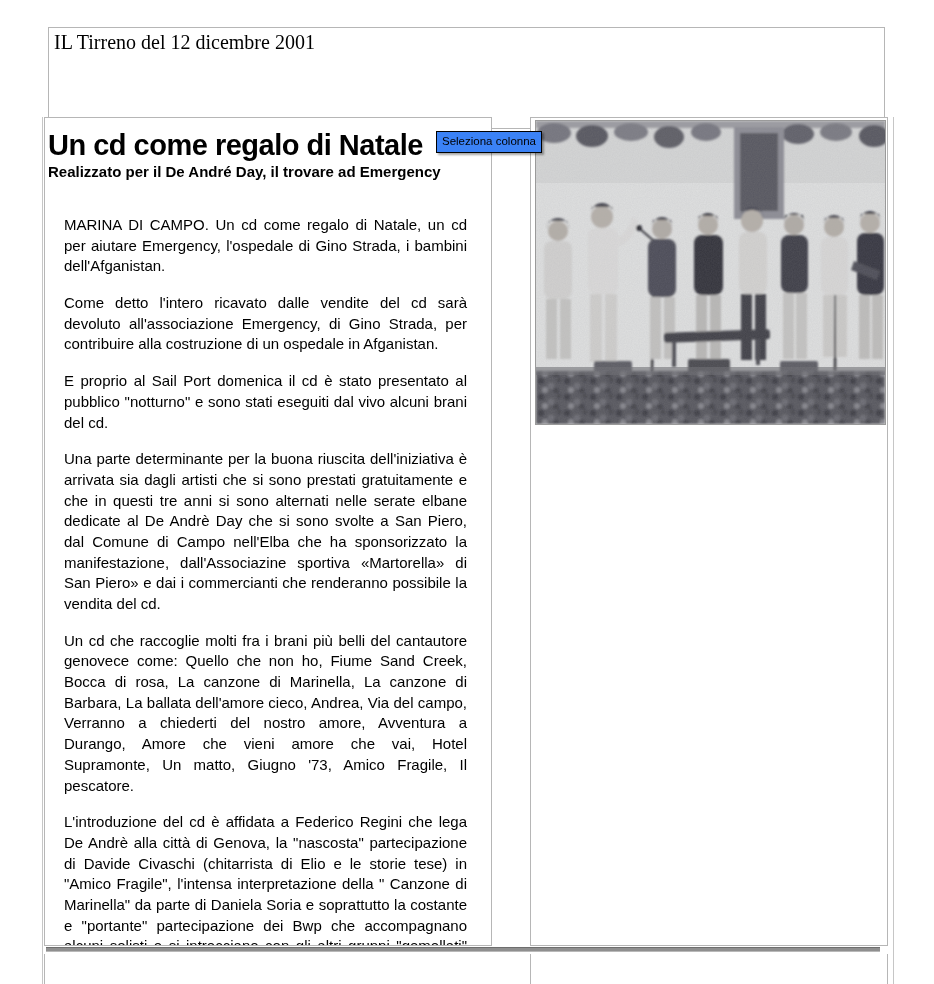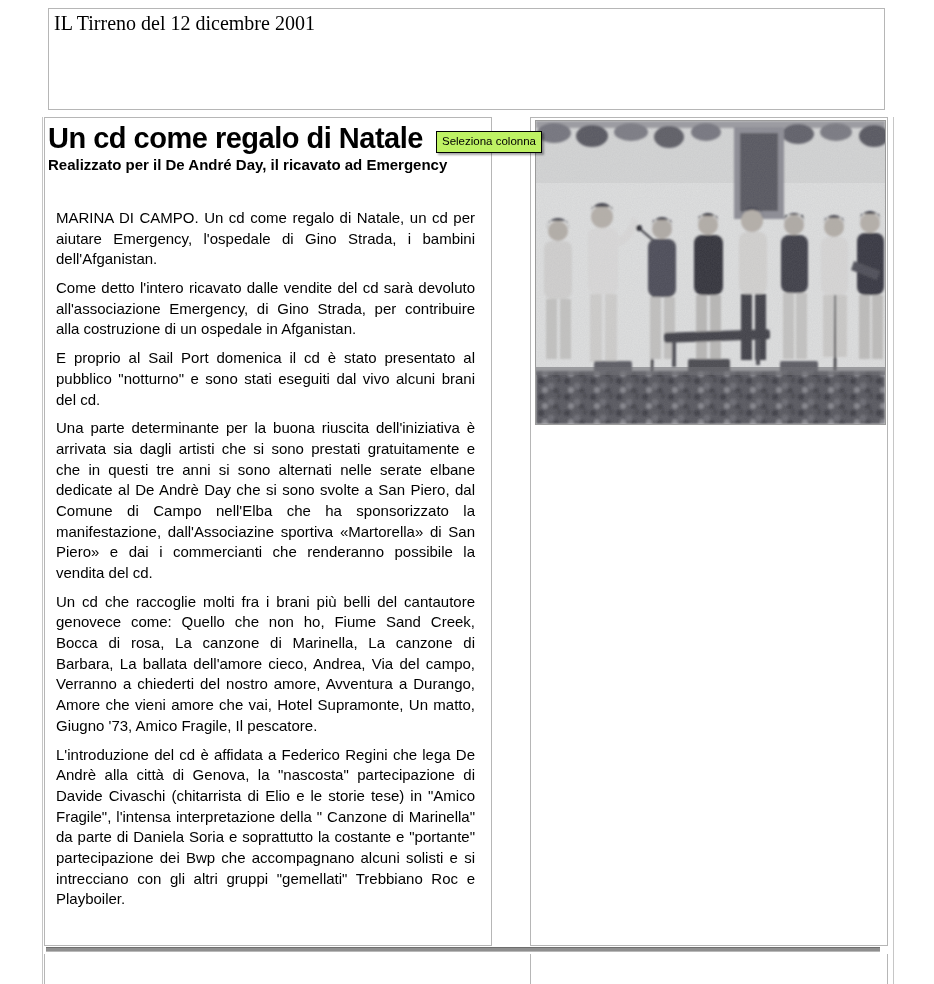--- a/index.html
+++ b/index.html
@@ -2,49 +2,49 @@
 <html><head>
 <meta charset="utf-8">
 <style>
   html,body{margin:0;padding:0;background:#ffffff;}
   .page{
     position:relative;width:934px;height:984px;background:#ffffff;
     font-family:"Liberation Sans",sans-serif;color:#000;overflow:hidden;
   }
   
   .masthead{
-    position:absolute;left:48px;top:8px;width:837px;height:102px;
+    position:absolute;left:48px;top:27px;width:837px;height:102px;
     border:1px solid #b6b6b6;box-sizing:border-box;background:#fff;
   }
   .masthead-title{
     font-family:"Liberation Serif",serif;font-size:20px;color:#000;
     padding:3px 0 0 5px;white-space:nowrap;
   }
   
   .outer-frame{
     position:absolute;left:42px;top:117px;width:852px;height:867px;
     border-left:1px solid #c6c6c6;border-right:1px solid #c6c6c6;box-sizing:border-box;
   }
   
   .article-cell{
     position:absolute;left:44px;top:117px;width:448px;height:829px;
     border:1px solid #b6b6b6;box-sizing:border-box;background:#fff;
-    padding:6px 5px 0 3px;overflow:hidden;
+    padding:13px 5px 0 3px;overflow:hidden;
   }
   .headline{
     font-size:29px;font-weight:bold;line-height:1.0;letter-spacing:-0.5px;margin:0;
   }
   .subtitle{
     font-size:15px;font-weight:bold;line-height:1.2;margin:3px 0 0 0;
   }
   .body-text{
     margin-top:34px;font-size:15px;line-height:1.38;text-align:justify;
     padding-right:3px;
   }
-  .body-text p{margin:8px;}
+  .body-text p{margin:16px;}
   
   .photo-cell{
     position:absolute;left:530px;top:117px;width:358px;height:829px;
     border:1px solid #b6b6b6;box-sizing:border-box;background:#fff;
   }
   .photo-frame{
     position:absolute;left:4px;top:2px;width:349px;height:303px;
     border:1px solid #9a9a9a;box-sizing:content-box;background:#e4e5e3;
   }
   .photo-frame svg{display:block;width:349px;height:303px;}
@@ -55,39 +55,39 @@
     box-sizing:border-box;
   }
   
   .vline{position:absolute;width:1px;background:#b6b6b6;}
   .v-left{left:44px;top:954px;height:30px;}
   .v-mid{left:530px;top:954px;height:30px;}
   .v-right{left:887px;top:954px;height:30px;}
   
   .tooltip{
     position:absolute;left:436px;top:131px;height:20px;
-    background:#bef264;border:1px solid #000;box-sizing:border-box;
+    background:#3b82f6;border:1px solid #000;box-sizing:border-box;
     font-size:11.5px;line-height:14px;padding:2px 5px 18px 5px;white-space:nowrap;
     box-shadow:2px 2px 2px rgba(0,0,0,0.35);z-index:10;
   }
 </style>
 </head>
 <body>
 
 <div class="page">
 
   <div class="masthead">
     <div class="masthead-title">IL Tirreno del 12 dicembre 2001</div>
   </div>
 
   <div class="outer-frame"></div>
 
   <div class="article-cell">
     <h1 class="headline">Un cd come regalo di Natale</h1>
-    <h2 class="subtitle">Realizzato per il De André Day, il ricavato ad Emergency</h2>
+    <h2 class="subtitle">Realizzato per il De André Day, il trovare ad Emergency</h2>
     <div class="body-text">
       <p>MARINA DI CAMPO. Un cd come regalo di Natale, un cd per aiutare Emergency, l'ospedale di Gino Strada, i bambini dell'Afganistan.</p>
       <p>Come detto l'intero ricavato dalle vendite del cd sarà devoluto all'associazione Emergency, di Gino Strada, per contribuire alla costruzione di un ospedale in Afganistan.</p>
       <p>E proprio al Sail Port domenica il cd è stato presentato al pubblico "notturno" e sono stati eseguiti dal vivo alcuni brani del cd.</p>
       <p>Una parte determinante per la buona riuscita dell'iniziativa è arrivata sia dagli artisti che si sono prestati gratuitamente e che in questi tre anni si sono alternati nelle serate elbane dedicate al De Andrè Day che si sono svolte a San Piero, dal Comune di Campo nell'Elba che ha sponsorizzato la manifestazione, dall'Associazine sportiva «Martorella» di San Piero» e dai i commercianti che renderanno possibile la vendita del cd.</p>
       <p>Un cd che raccoglie molti fra i brani più belli del cantautore genovece come: Quello che non ho, Fiume Sand Creek, Bocca di rosa, La canzone di Marinella, La canzone di Barbara, La ballata dell'amore cieco, Andrea, Via del campo, Verranno a chiederti del nostro amore, Avventura a Durango, Amore che vieni amore che vai, Hotel Supramonte, Un matto, Giugno '73, Amico Fragile, Il pescatore.</p>
       <p>L'introduzione del cd è affidata a Federico Regini che lega De Andrè alla città di Genova, la "nascosta" partecipazione di Davide Civaschi (chitarrista di Elio e le storie tese) in "Amico Fragile", l'intensa interpretazione della " Canzone di Marinella" da parte di Daniela Soria e soprattutto la costante e "portante" partecipazione dei Bwp che accompagnano alcuni solisti e si intrecciano con gli altri gruppi "gemellati" Trebbiano Roc e Playboiler.</p>
     </div>
   </div>
 

